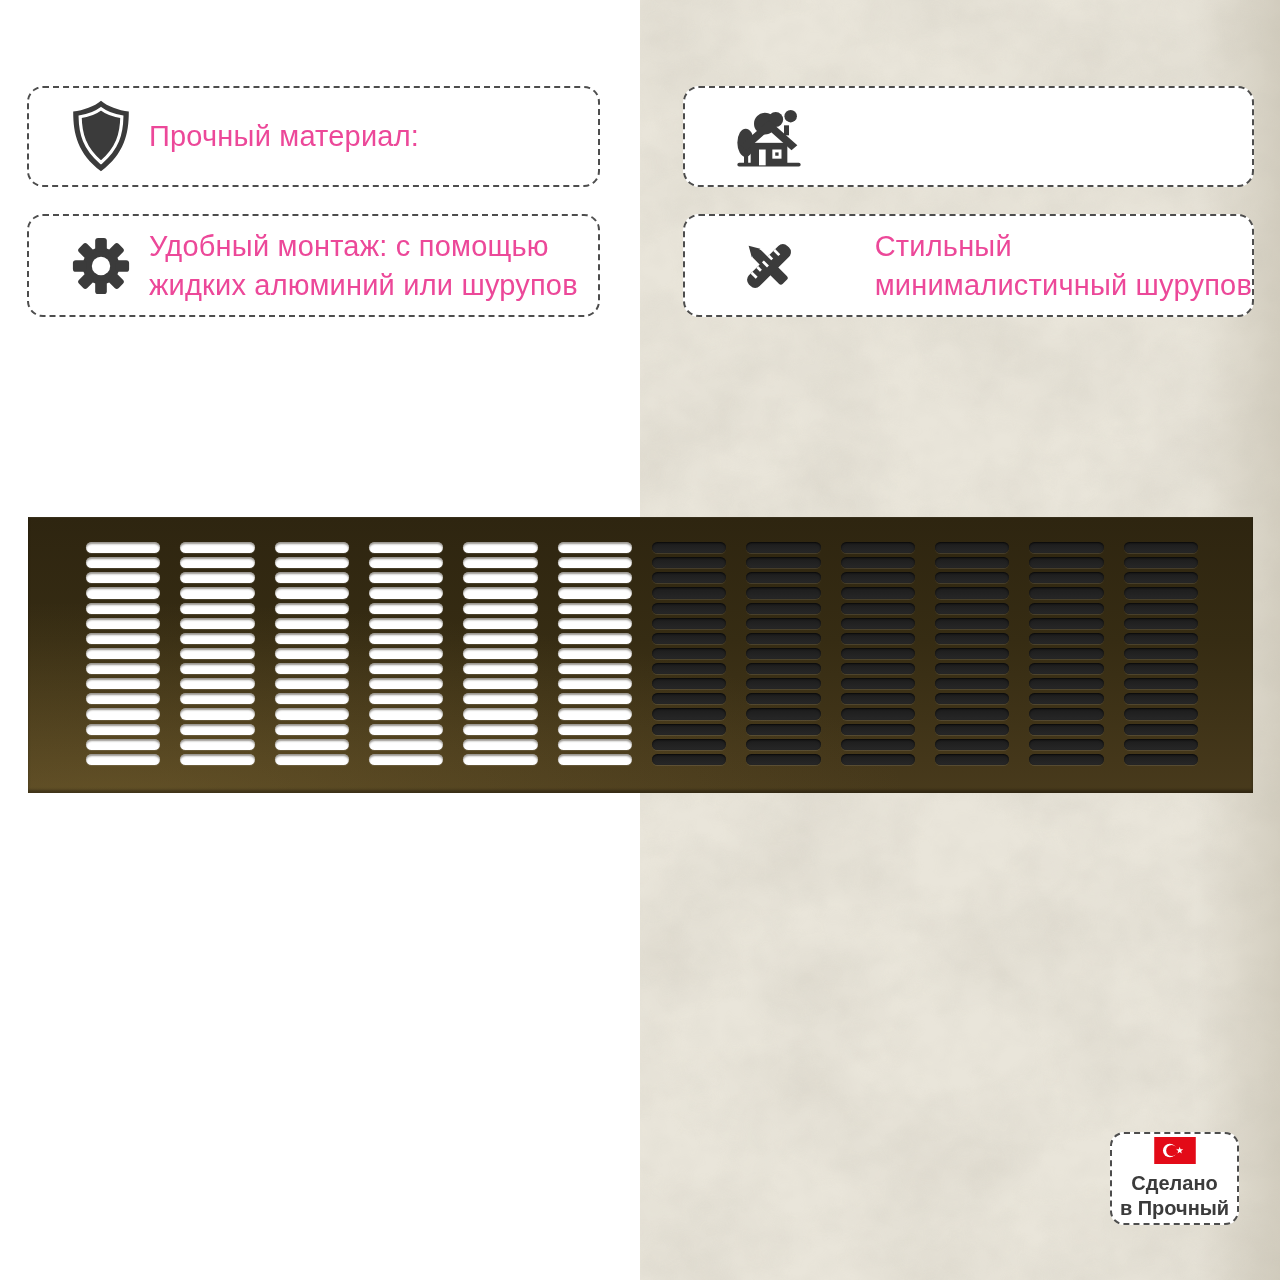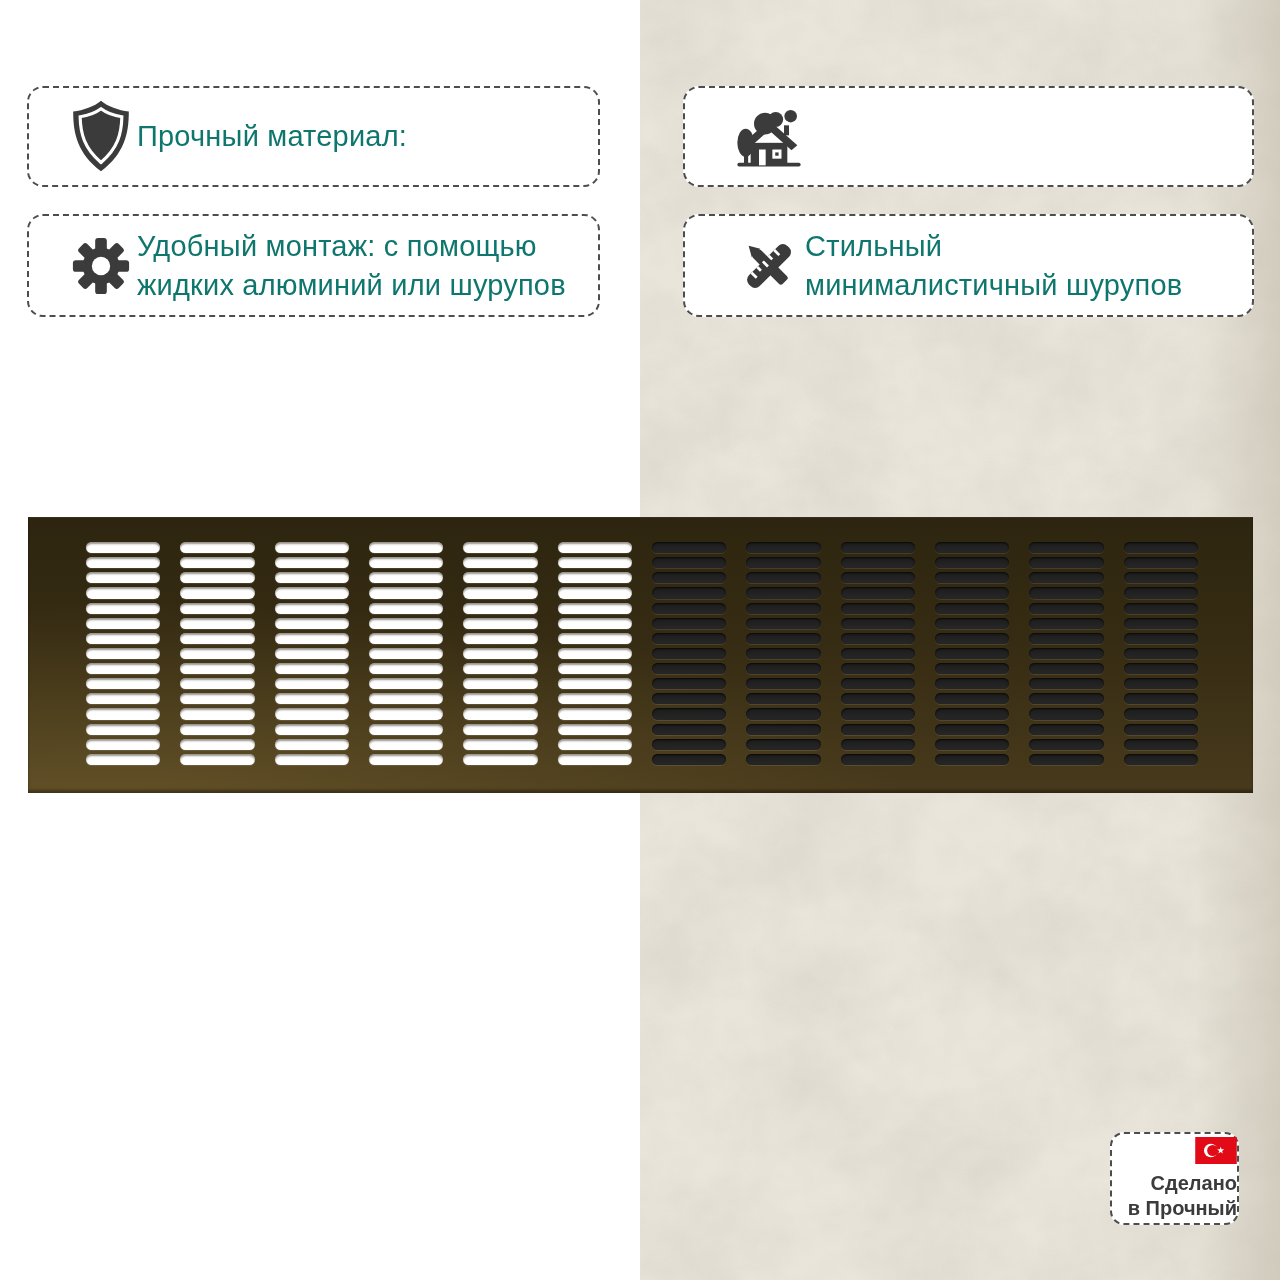--- a/index.html
+++ b/index.html
@@ -7,44 +7,44 @@
   .canvas { position:relative; width:1280px; height:1280px; background:#ffffff; overflow:hidden; }
 
   .bg-right { position:absolute; left:640px; top:0; width:640px; height:1280px; z-index:0; }
 
   
   .feature { position:absolute; z-index:2; background:#ffffff; border:2px dashed #4d4d4d;
              border-radius:16px; display:flex; align-items:center; box-sizing:border-box; }
   .feature.f1 { left:27px;  top:86px;  width:573px; height:101px; }
   .feature.f2 { left:27px;  top:214px; width:573px; height:103px; }
   .feature.f3 { left:683px; top:86px;  width:571px; height:101px; }
-  .feature.f4 { left:683px; top:214px; width:571px; height:103px; }
+  .feature.f4 { left:683px; top:214px; width:571px; height:103px;justify-content:space-between; }
   .feature .icon-wrap { flex:0 0 72px; height:80px; display:flex; align-items:center; justify-content:center; }
   .feature.f1 .icon-wrap, .feature.f2 .icon-wrap { margin-left:36px; }
   .feature.f3 .icon-wrap, .feature.f4 .icon-wrap { margin-left:48px; }
-  .feature .text { font-size:29px; line-height:39px; color:#0f766e; letter-spacing:0.2px; }
+  .feature .text { margin-left:12px; font-size:29px; line-height:39px; color:#ec4899; letter-spacing:0.2px; }
 
   
   .grille { position:absolute; z-index:1; left:28px; top:517px; width:1225px; height:276px;
             background:
               radial-gradient(120% 130% at 6% 102%, rgba(160,133,64,0.30), rgba(160,133,64,0) 55%),
               linear-gradient(180deg, #2e2510 0%, #362c13 45%, #483a1c 100%);
             box-shadow: inset 0 -3px 3px rgba(0,0,0,0.35), inset 0 1px 0 rgba(255,255,255,0.05); }
   .slots { position:absolute; left:58px; right:55px; top:25px; bottom:28px;
            display:grid; grid-template-columns:repeat(12,1fr); grid-template-rows:repeat(15,1fr);
            column-gap:20px; row-gap:4px; }
   .slot { border-radius:6px; }
   .slot.open   { background:#ffffff; box-shadow: inset 0 2px 2px rgba(25,18,4,0.45), 0 1px 1px rgba(255,255,255,0.12); }
   .slot.closed { background:linear-gradient(180deg,#1c1c1c,#272727);
                  box-shadow: 0 1px 0 rgba(255,255,255,0.10), inset 0 1px 2px rgba(0,0,0,0.75); }
 
   
   .badge { position:absolute; z-index:2; left:1110px; top:1132px; width:129px; height:93px;
            background:#ffffff; border:2px dashed #4d4d4d; border-radius:14px; box-sizing:border-box;
-           display:flex; flex-direction:column; align-items:flex-end; justify-content:center; }
+           display:flex; flex-direction:column; align-items:center; justify-content:center; }
   .badge .flag { margin-bottom:3px; }
   .badge .line { font-size:20px; font-weight:bold; color:#3b3b3b; line-height:25px; text-align:center; }
 </style>
 </head>
 <body>
 
 <div class="canvas">
 
   <svg class="bg-right" width="640" height="1280" viewBox="0 0 640 1280" preserveAspectRatio="none" aria-hidden="true">
     <defs>

